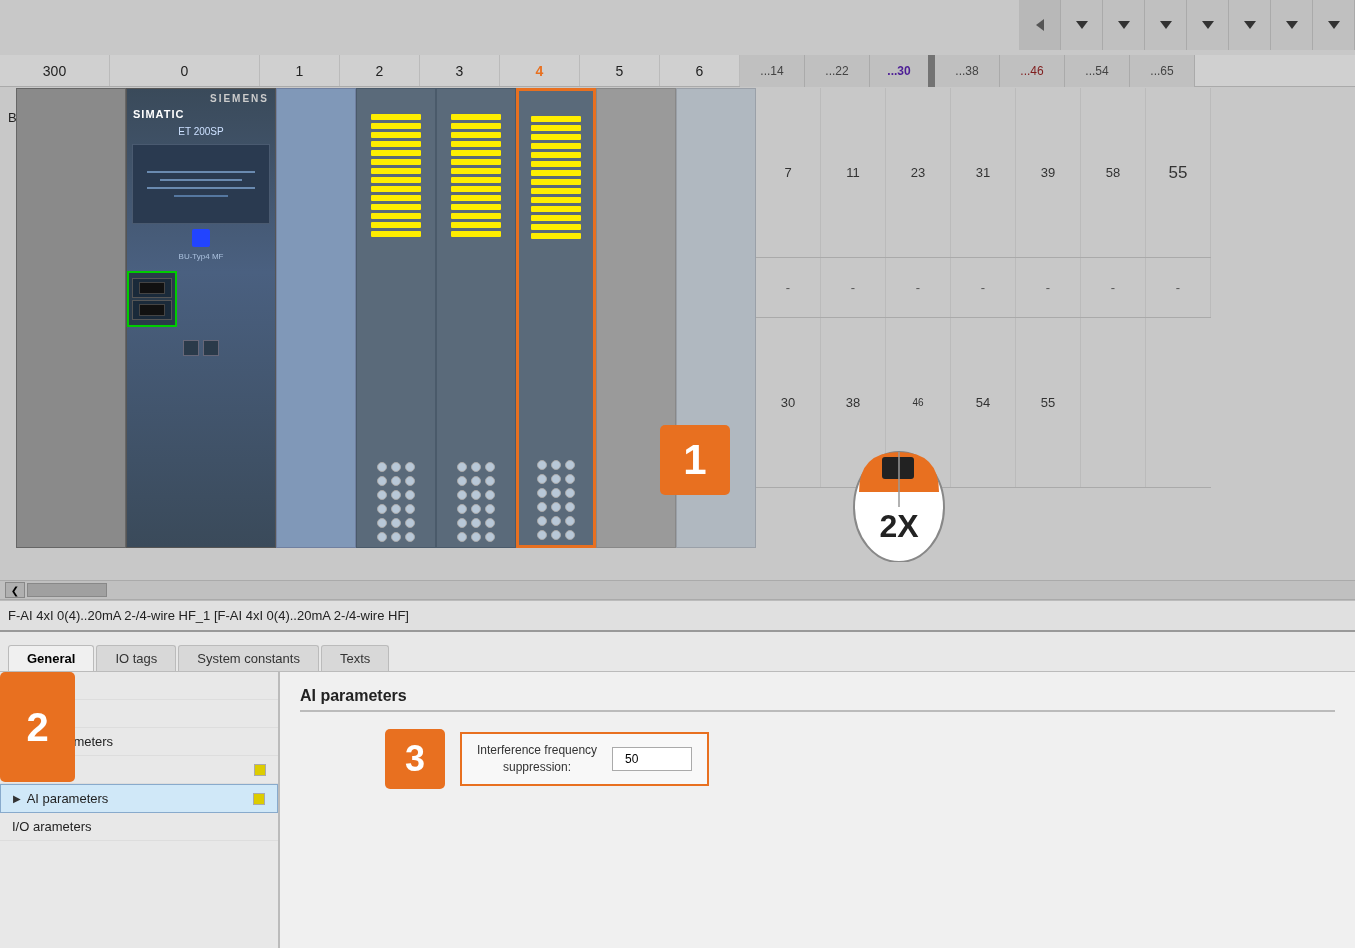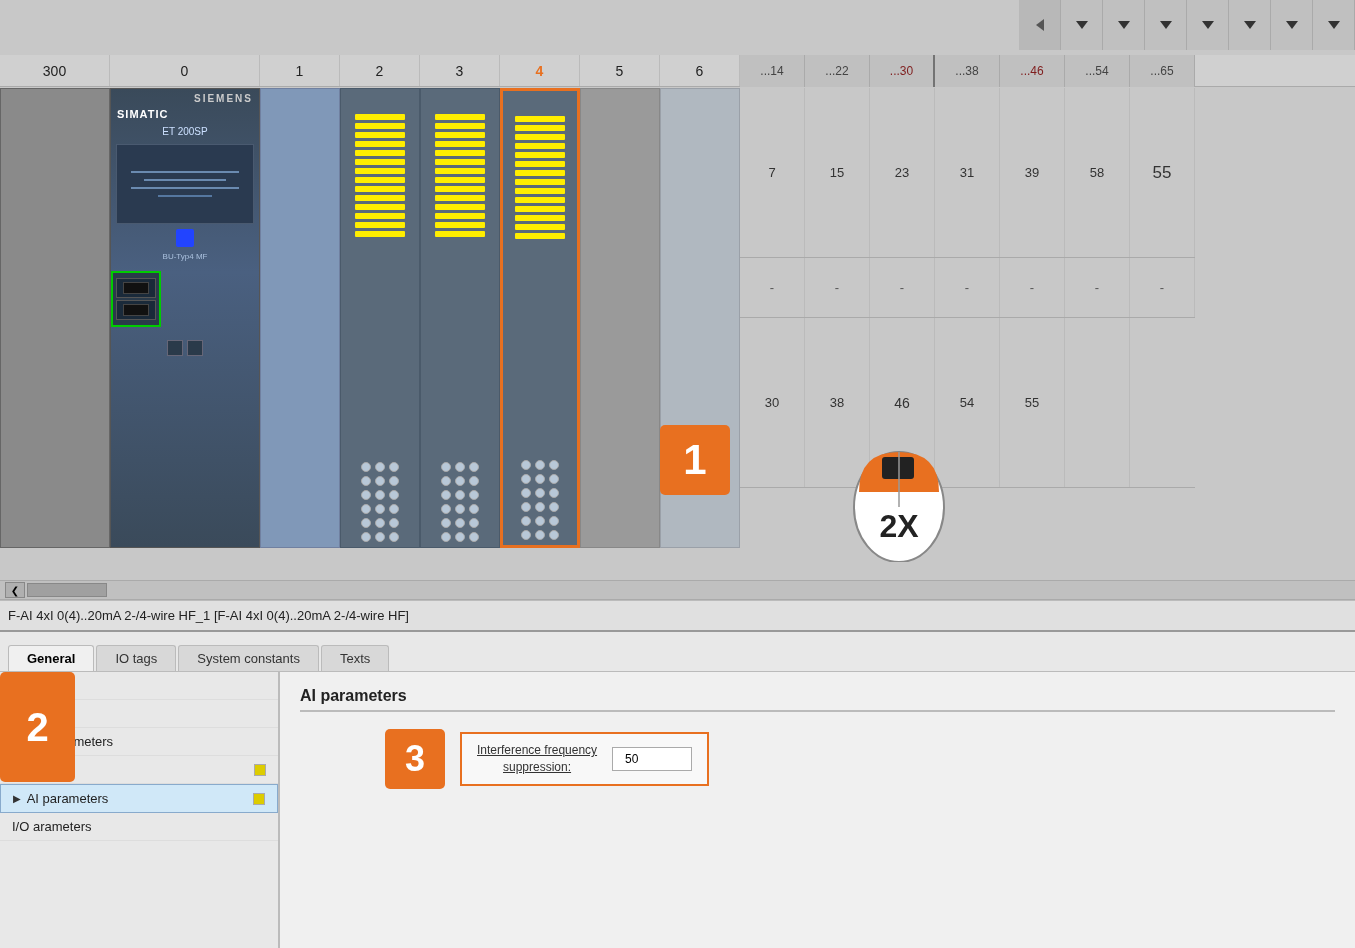--- a/index.html
+++ b/index.html
@@ -300,29 +300,29 @@
     <div class="col-num" style="width:80px;font-size:14px;text-align:center;border-right:1px solid #bbb;height:100%;display:flex;align-items:center;justify-content:center;">1</div>
     <div class="col-num" style="width:80px;font-size:14px;text-align:center;border-right:1px solid #bbb;height:100%;display:flex;align-items:center;justify-content:center;">2</div>
     <div class="col-num" style="width:80px;font-size:14px;text-align:center;border-right:1px solid #bbb;height:100%;display:flex;align-items:center;justify-content:center;">3</div>
     <div class="col-num" style="width:80px;font-size:14px;text-align:center;border-right:1px solid #bbb;height:100%;display:flex;align-items:center;justify-content:center;color:#e87020;font-weight:bold;">4</div>
     <div class="col-num" style="width:80px;font-size:14px;text-align:center;border-right:1px solid #bbb;height:100%;display:flex;align-items:center;justify-content:center;">5</div>
     <div class="col-num" style="width:80px;font-size:14px;text-align:center;border-right:1px solid #bbb;height:100%;display:flex;align-items:center;justify-content:center;">6</div>
 
     <div style="display:flex;background:#c0c0c0;">
       <div style="width:65px;height:32px;display:flex;align-items:center;justify-content:center;font-size:12px;border-right:1px solid #aaa;color:#444;">...14</div>
       <div style="width:65px;height:32px;display:flex;align-items:center;justify-content:center;font-size:12px;border-right:1px solid #aaa;color:#444;">...22</div>
-      <div style="width:65px;height:32px;display:flex;align-items:center;justify-content:center;font-size:12px;border-right:2px solid #737373;color:#7f1d1d;">...30</div>
+      <div style="width:65px;height:32px;display:flex;align-items:center;justify-content:center;font-size:12px;border-right:7px solid #737373;color:#4c1d95;font-weight:bold;">...30</div>
       <div style="width:65px;height:32px;display:flex;align-items:center;justify-content:center;font-size:12px;border-right:1px solid #aaa;color:#444;">...38</div>
       <div style="width:65px;height:32px;display:flex;align-items:center;justify-content:center;font-size:12px;border-right:1px solid #aaa;color:#7f1d1d;">...46</div>
       <div style="width:65px;height:32px;display:flex;align-items:center;justify-content:center;font-size:12px;border-right:1px solid #aaa;color:#444;">...54</div>
       <div style="width:65px;height:32px;display:flex;align-items:center;justify-content:center;font-size:12px;border-right:1px solid #aaa;color:#444;">...65</div>
     </div>
   </div>
 
-  <div style="position:absolute;top:88px;left:0;display:flex;height:460px;">
+  <div style="position:absolute;top:88px;left:16px;display:flex;height:460px;">
 
     <div style="width:110px;background:#8a8a8a;border:1px solid #666;height:460px;"></div>
 
     <div class="module-simatic" style="width:150px;height:460px;background:linear-gradient(180deg,#3a4a5a 0%,#4a6080 40%,#3a4a5a 100%);border:1px solid #555;position:relative;overflow:hidden;">
       <div class="siemens-logo" style="font-size:10px;font-weight:bold;color:#ccc;text-align:right;padding:4px 6px 0 0;letter-spacing:2px;">SIEMENS</div>
       <div style="color:#fff;font-size:11px;font-weight:bold;text-align:left;padding:4px 6px;letter-spacing:1px;">SIMATIC</div>
       <div style="color:#cce0ff;font-size:10px;text-align:center;padding:2px;">ET 200SP</div>
       
       <div style="background:#2a3a50;height:80px;margin:5px;border:1px solid #4a5a70;display:flex;flex-direction:column;justify-content:center;align-items:center;">
         <div style="width:80%;height:2px;background:#6a8ab0;margin:3px 0;"></div>
@@ -474,42 +474,42 @@
     </div>
 
     <div style="width:80px;height:460px;background:#9a9a9a;border:1px solid #888;"></div>
 
     <div style="width:80px;height:460px;background:#b0b8c0;border:1px solid #9aa0a8;"></div>
 
     <div style="display:flex;flex-direction:column;background:#c8c8c8;">
 
       <div style="display:flex;height:170px;border-bottom:1px solid #aaa;">
         <div style="width:65px;display:flex;align-items:center;justify-content:center;font-size:13px;color:#333;border-right:1px solid #bbb;">7</div>
-        <div style="width:65px;display:flex;align-items:center;justify-content:center;font-size:13px;color:#333;border-right:1px solid #bbb;">15</div>
+        <div style="width:65px;display:flex;align-items:center;justify-content:center;font-size:13px;color:#333;border-right:1px solid #bbb;">11</div>
         <div style="width:65px;display:flex;align-items:center;justify-content:center;font-size:13px;color:#333;border-right:1px solid #bbb;">23</div>
         <div style="width:65px;display:flex;align-items:center;justify-content:center;font-size:13px;color:#333;border-right:1px solid #bbb;">31</div>
         <div style="width:65px;display:flex;align-items:center;justify-content:center;font-size:13px;color:#333;border-right:1px solid #bbb;">39</div>
         <div style="width:65px;display:flex;align-items:center;justify-content:center;font-size:13px;color:#333;border-right:1px solid #bbb;">58</div>
         <div style="width:65px;display:flex;align-items:center;justify-content:center;font-size:17px;color:#333;border-right:1px solid #bbb;">55</div>
       </div>
 
       <div style="display:flex;height:60px;border-bottom:1px solid #aaa;">
         <div style="width:65px;display:flex;align-items:center;justify-content:center;font-size:13px;color:#555;border-right:1px solid #bbb;">-</div>
         <div style="width:65px;display:flex;align-items:center;justify-content:center;font-size:13px;color:#555;border-right:1px solid #bbb;">-</div>
         <div style="width:65px;display:flex;align-items:center;justify-content:center;font-size:13px;color:#555;border-right:1px solid #bbb;">-</div>
         <div style="width:65px;display:flex;align-items:center;justify-content:center;font-size:13px;color:#555;border-right:1px solid #bbb;">-</div>
         <div style="width:65px;display:flex;align-items:center;justify-content:center;font-size:13px;color:#555;border-right:1px solid #bbb;">-</div>
         <div style="width:65px;display:flex;align-items:center;justify-content:center;font-size:13px;color:#555;border-right:1px solid #bbb;">-</div>
         <div style="width:65px;display:flex;align-items:center;justify-content:center;font-size:13px;color:#555;border-right:1px solid #bbb;">-</div>
       </div>
 
       <div style="display:flex;height:170px;border-bottom:1px solid #aaa;">
         <div style="width:65px;display:flex;align-items:center;justify-content:center;font-size:13px;color:#333;border-right:1px solid #bbb;">30</div>
         <div style="width:65px;display:flex;align-items:center;justify-content:center;font-size:13px;color:#333;border-right:1px solid #bbb;">38</div>
-        <div style="width:65px;display:flex;align-items:center;justify-content:center;font-size:14px;color:#333;border-right:1px solid #bbb;">46</div>
+        <div style="width:65px;display:flex;align-items:center;justify-content:center;font-size:10px;color:#333;border-right:1px solid #bbb;">46</div>
         <div style="width:65px;display:flex;align-items:center;justify-content:center;font-size:13px;color:#333;border-right:1px solid #bbb;">54</div>
         <div style="width:65px;display:flex;align-items:center;justify-content:center;font-size:13px;color:#333;border-right:1px solid #bbb;">55</div>
         <div style="width:65px;border-right:1px solid #bbb;"></div>
       </div>
     </div>
   </div>
 
   <div style="position:absolute;bottom:85px;left:660px;width:70px;height:70px;background:#e87020;border-radius:5px;display:flex;align-items:center;justify-content:center;font-size:42px;font-weight:bold;color:white;z-index:20;">1</div>
 
   <div style="position:absolute;bottom:15px;left:844px;z-index:20;">
@@ -581,21 +581,21 @@
   <div class="right-content">
     <div class="section-title">AI parameters</div>
 
     <div class="param-form" style="margin-top:20px;padding-left:80px;">
 
       <div style="position:relative;display:inline-flex;align-items:center;margin-left:80px;">
 
         <div style="position:absolute;left:-75px;top:50%;transform:translateY(-50%);width:60px;height:60px;background:#e87020;border-radius:5px;display:flex;align-items:center;justify-content:center;font-size:36px;font-weight:bold;color:white;z-index:10;">3</div>
 
         <div style="border:2px solid #e87020;padding:8px 15px;display:inline-flex;align-items:center;gap:15px;background:#f8f8f8;">
-          <div style="font-size:12px;color:#333;text-align:center;white-space:pre-line;line-height:1.4;text-decoration:underline;">Interference frequency
+          <div style="font-size:12px;color:#333;text-align:center;white-space:pre-line;line-height:1.4;">Interference frequency
 suppression:</div>
           <input type="text" value="50" style="width: 80px; height: 24px; border: 1px solid rgb(170, 170, 170); background: rgb(255, 255, 255); padding: 2px 12px; font-size: 12px;">
         </div>
       </div>
     </div>
   </div>
 
 </div>
 
 </body></html>

